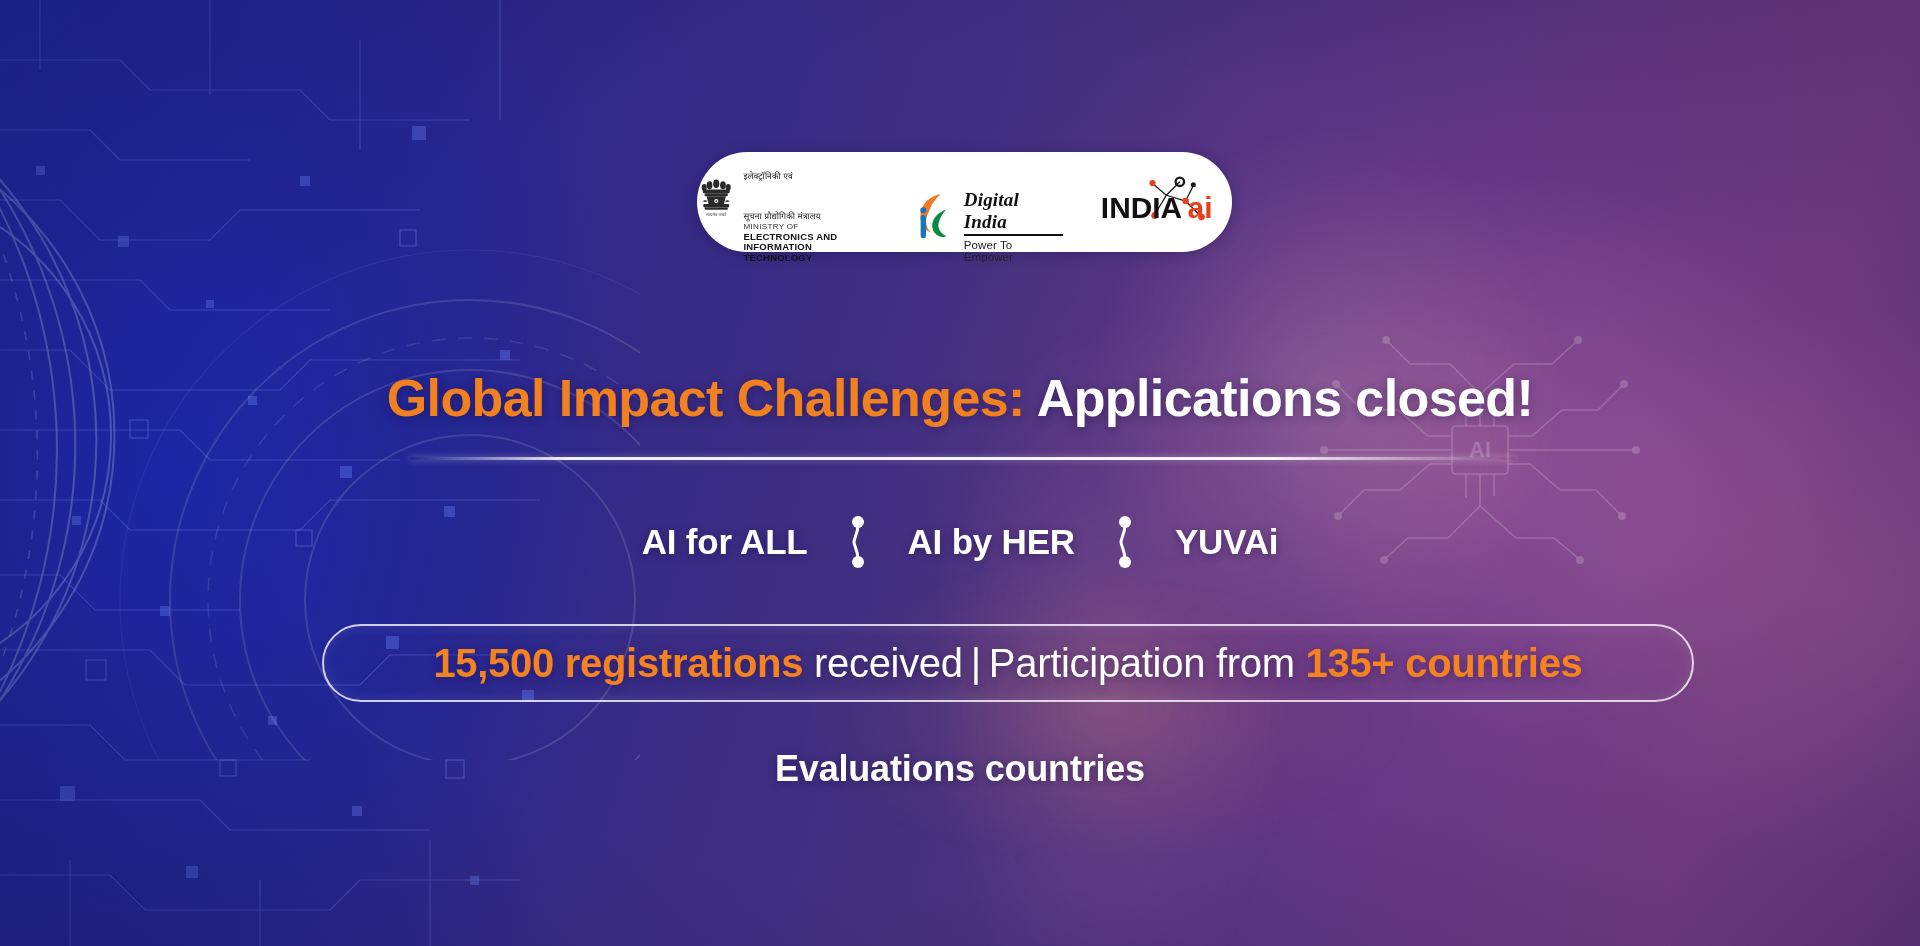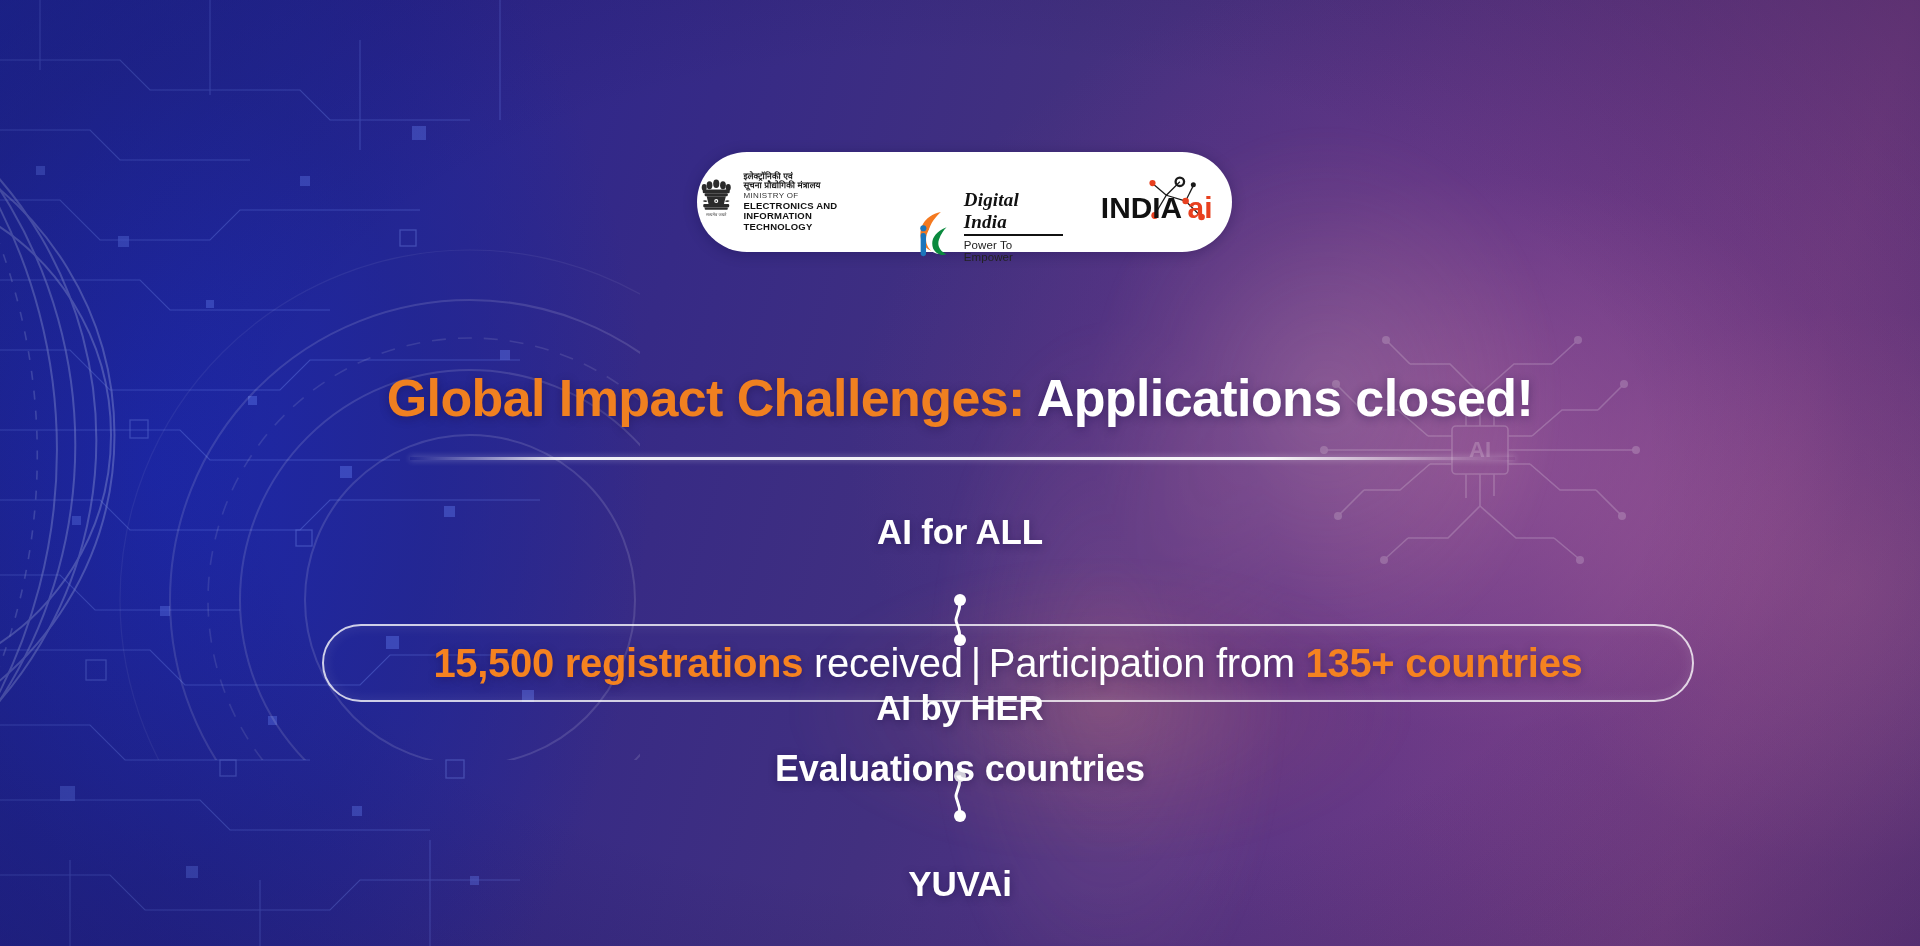--- a/index.html
+++ b/index.html
@@ -45,25 +45,25 @@
     width:535px; height:100px;
     background:#ffffff;
     border-radius:50px;
     display:flex; align-items:center; justify-content:center;
     gap:34px;
     box-shadow:0 2px 14px rgba(10,5,50,0.28);
   }
   .logo-meity{ display:flex; align-items:center; gap:8px; }
   .emblem{ width:40px; height:56px; }
   .meity-text{ display:flex; flex-direction:column; justify-content:center; line-height:1.12; }
-  .meity-hi{ font-size:8.5px; color:#1a1a1a; font-weight:700; letter-spacing:.1px; }
+  .meity-hi{ font-size:8.5px; color:#1a1a1a; font-weight:400; letter-spacing:.1px;margin-top:31px; }
   .meity-en-small{ font-size:8px; color:#333; letter-spacing:.35px; margin-top:1px; }
   .meity-en-bold{ font-size:9.5px; color:#111; font-weight:bold; letter-spacing:.2px; }
 
-  .logo-di{ display:flex; align-items:flex-end; gap:9px;margin-top:48px; }
+  .logo-di{ display:flex; align-items:flex-start; gap:9px;margin-top:48px; }
   .di-mark{ width:44px; height:56px; }
   .di-text{ display:flex; flex-direction:column; }
   .di-title{
     font-family:"Liberation Serif", serif;
     font-style:italic; font-weight:bold; font-size:19px; color:#111;
     border-bottom:2px solid #111; padding-bottom:1px; letter-spacing:.2px;
   }
   .di-sub{ font-size:11.5px; color:#222; margin-top:3px; letter-spacing:.1px; }
 
   .logo-indiaai{ width:140px; height:62px; }
@@ -81,21 +81,21 @@
 
   .divider{
     position:absolute; top:457px; left:410px; width:1105px; height:3px;
     background:linear-gradient(90deg, rgba(255,255,255,0) 0%, rgba(255,255,255,0.92) 14%, rgba(255,255,255,0.95) 78%, rgba(255,255,255,0) 100%);
     box-shadow:0 0 6px rgba(255,255,255,.35);
   }
 
   
   .challenges{
     position:absolute; top:512px; left:0; width:1920px;
-    display:flex; align-items:center; justify-content:center; gap:38px;flex-direction:column;
+    display:flex; align-items:center; justify-content:center; gap:38px;
   }
   .challenge-name{
     color:#ffffff; font-size:35px; font-weight:bold; letter-spacing:-0.2px;
     text-shadow:0 2px 8px rgba(20,10,60,0.40);
   }
   .sep{ width:24px; height:60px; }
 
   
   .stats-box{
     position:absolute; left:322px; top:624px;

